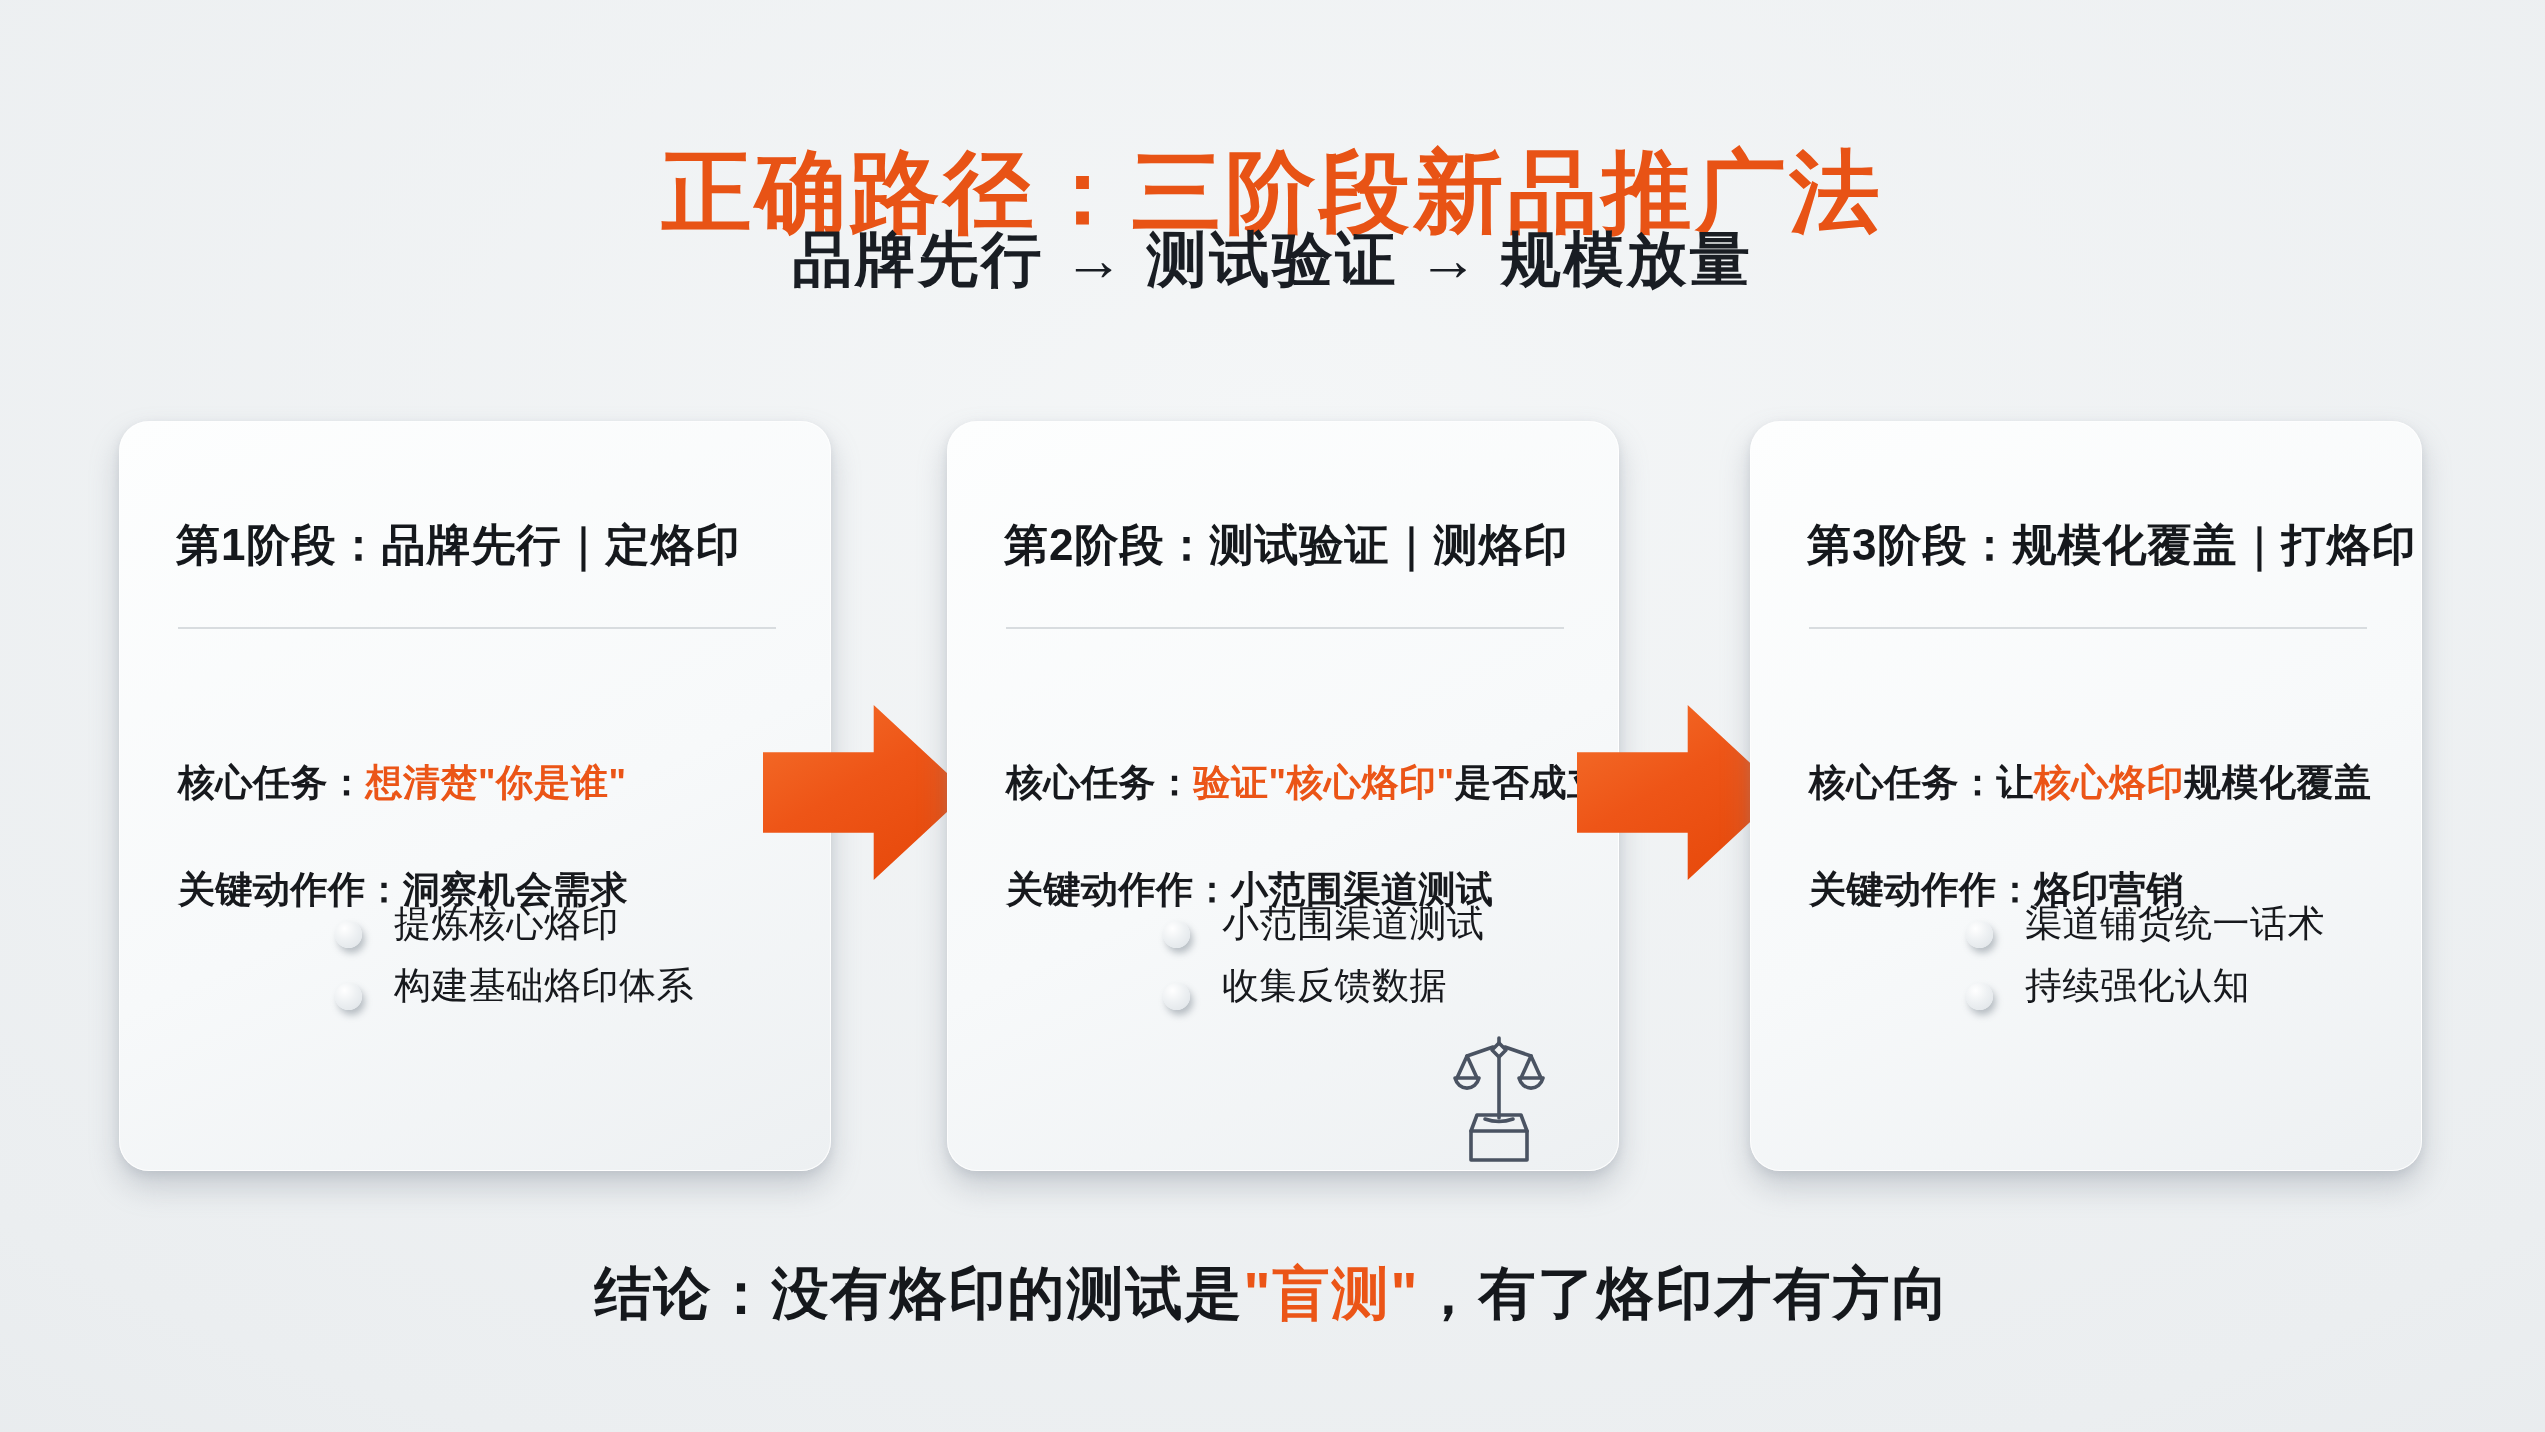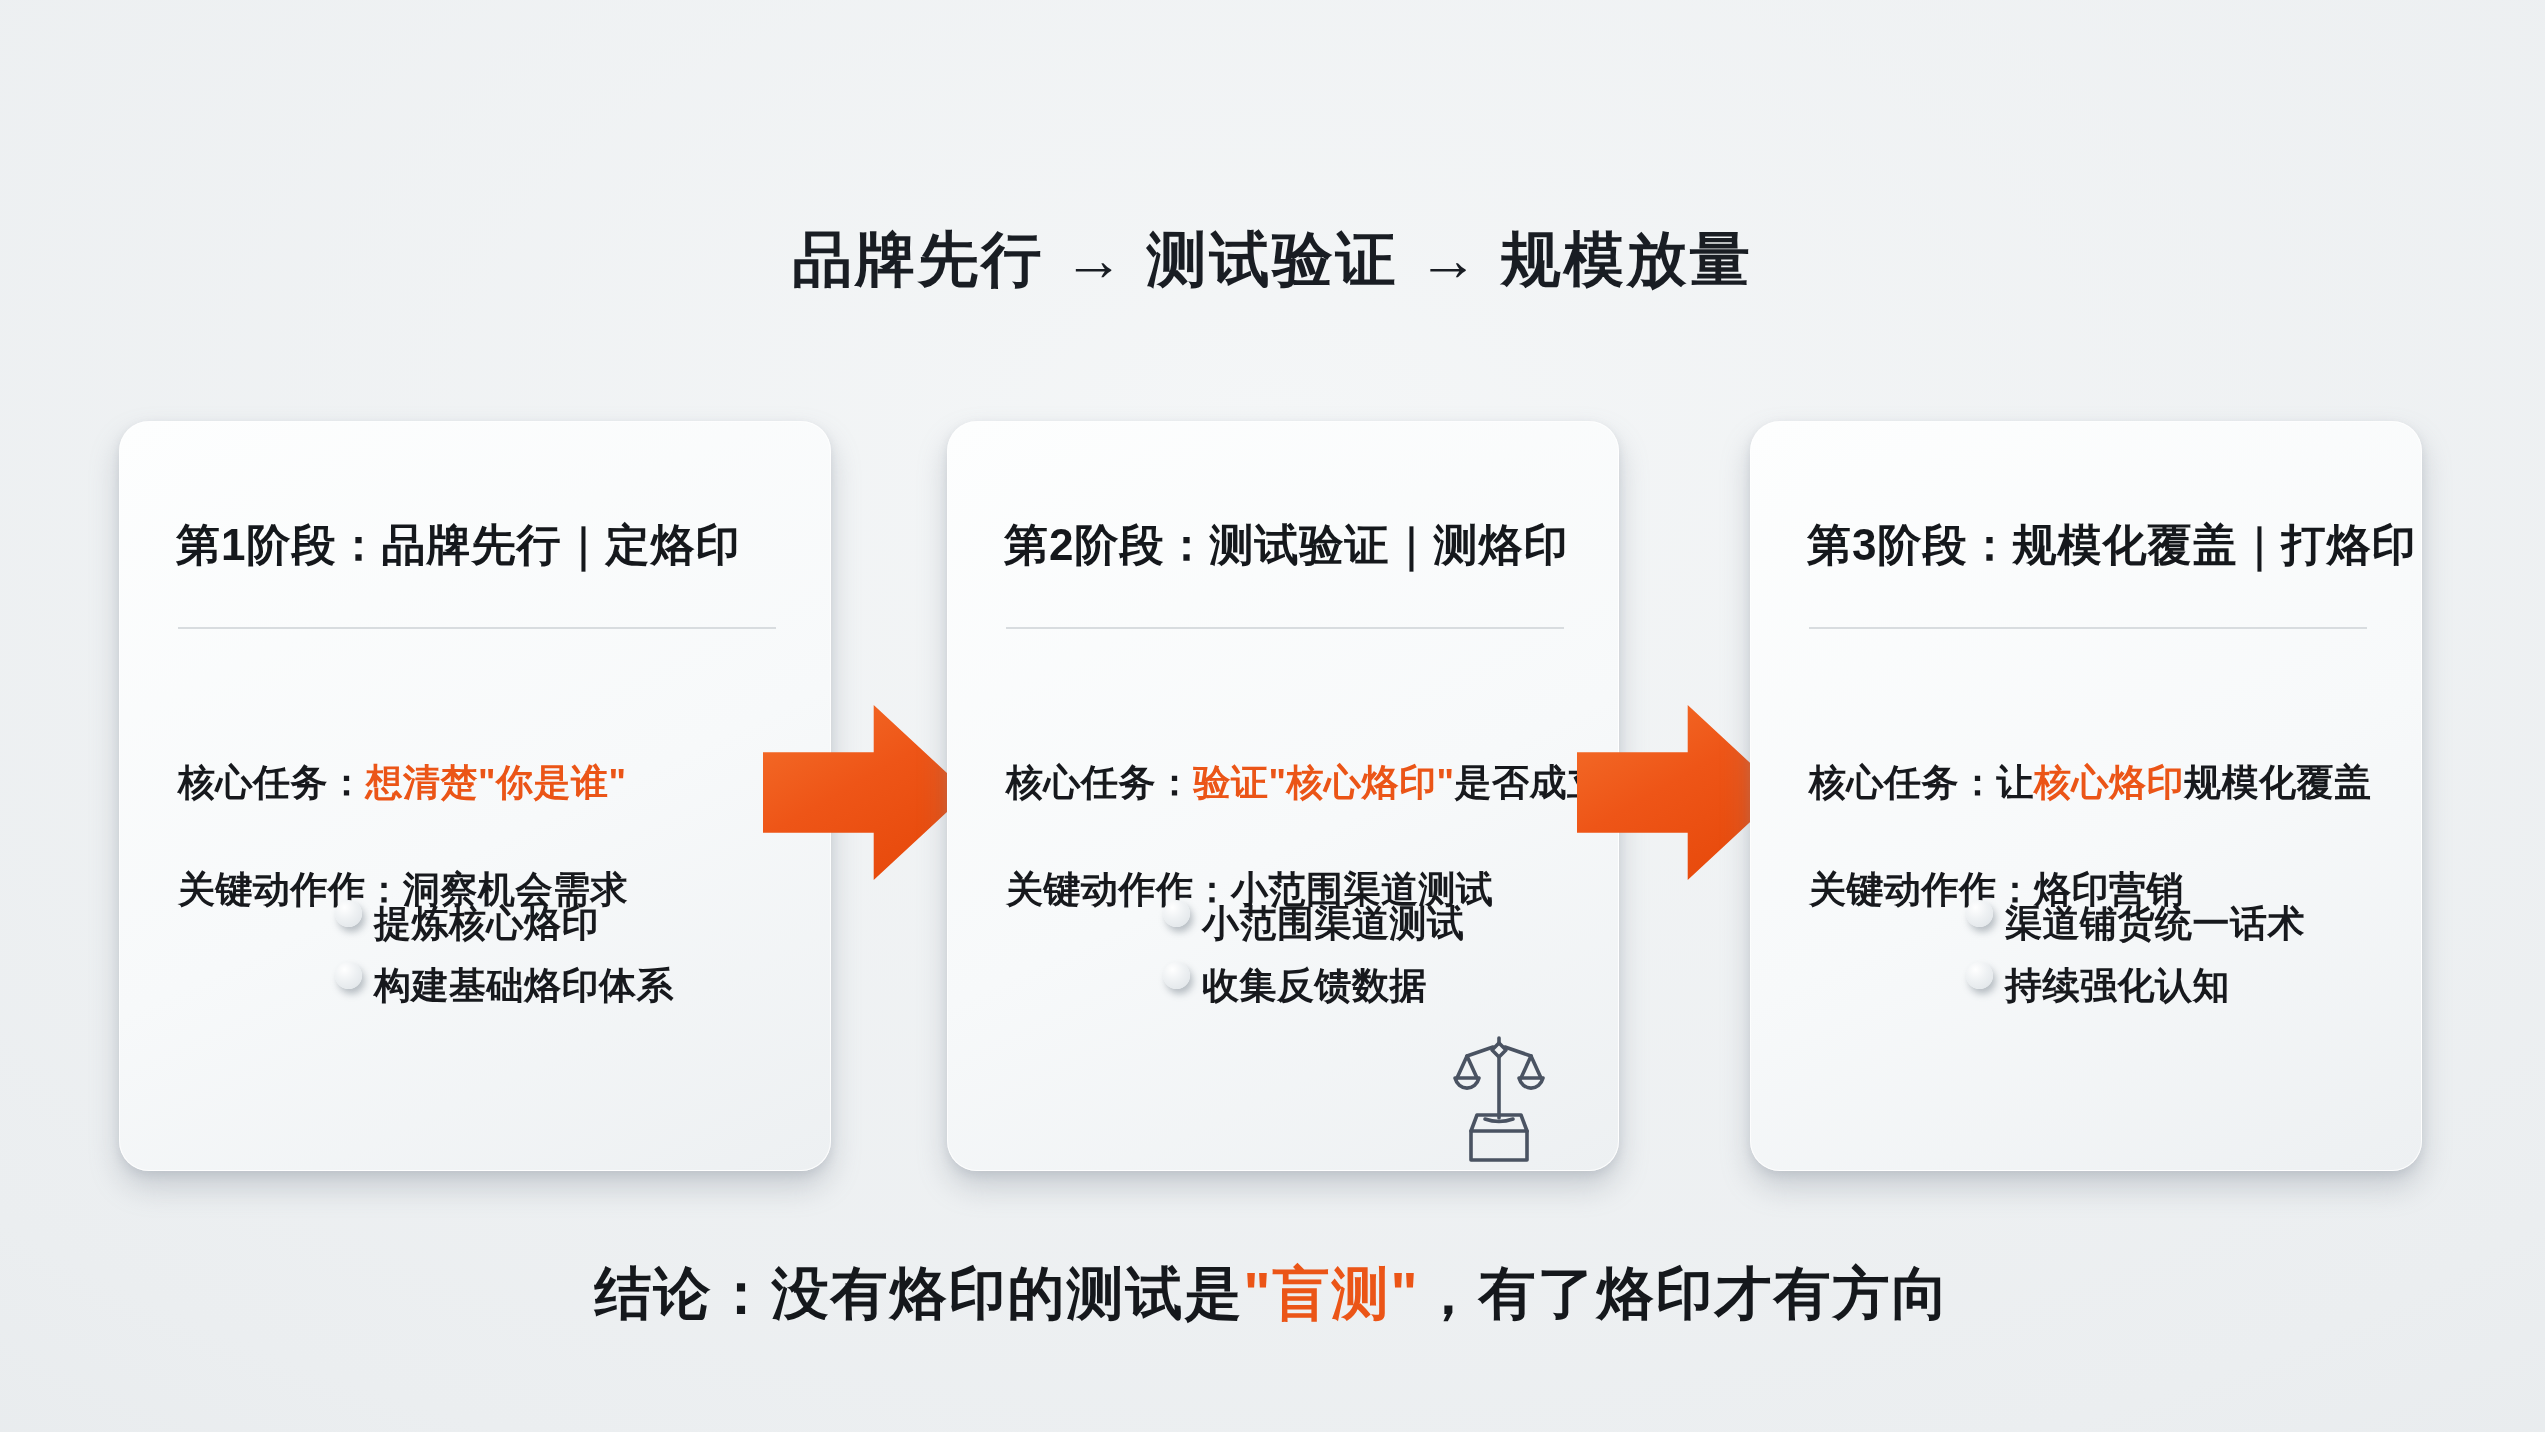--- a/index.html
+++ b/index.html
@@ -71,22 +71,22 @@
     line-height: 48px;
     color: #17191D;
   }
   .row-core { top: 300px; }
   .row-key  { top: 407px; }
   .hl { color: #EB5517; }
 
   .bullet {
     position: absolute;
     left: 215px;
-    display: flex; align-items: flex-start; gap: 12px;
-    font-size: 37px; font-weight: bold;
+    display: flex; align-items: flex-end; gap: 32px;
+    font-size: 37px; font-weight: normal;
     letter-spacing: 0.5px;
     white-space: nowrap;
     line-height: 48px;
     color: #17191D;
   }
   .bullet-1 { top: 478px; }
   .bullet-2 { top: 540px; }
   .dot {
     flex: 0 0 auto;
     width: 27px; height: 27px;
@@ -121,20 +121,21 @@
     font-size: 57px; font-weight: bold;
     letter-spacing: 2px;
     color: #15181C;
   }
 </style>
 </head>
 <body>
 
 <div class="canvas">
 
+  <h1 class="title">正确路径：三阶段新品推广法</h1>
   <div class="subtitle">品牌先行 → 测试验证 → 规模放量</div>
 
   <section class="card card-1">
     <h2 class="card-header">第1阶段：品牌先行｜定烙印</h2>
     <div class="divider"></div>
     <p class="row row-core"><span>核心任务：</span><span></span><span class="hl">想清楚"你是谁"</span><span></span></p>
     <p class="row row-key"><span>关键动作作：</span><span>洞察机会需求</span></p>
     <div class="bullet bullet-1">
         <span class="dot"></span>
         <span>提炼核心烙印</span>

